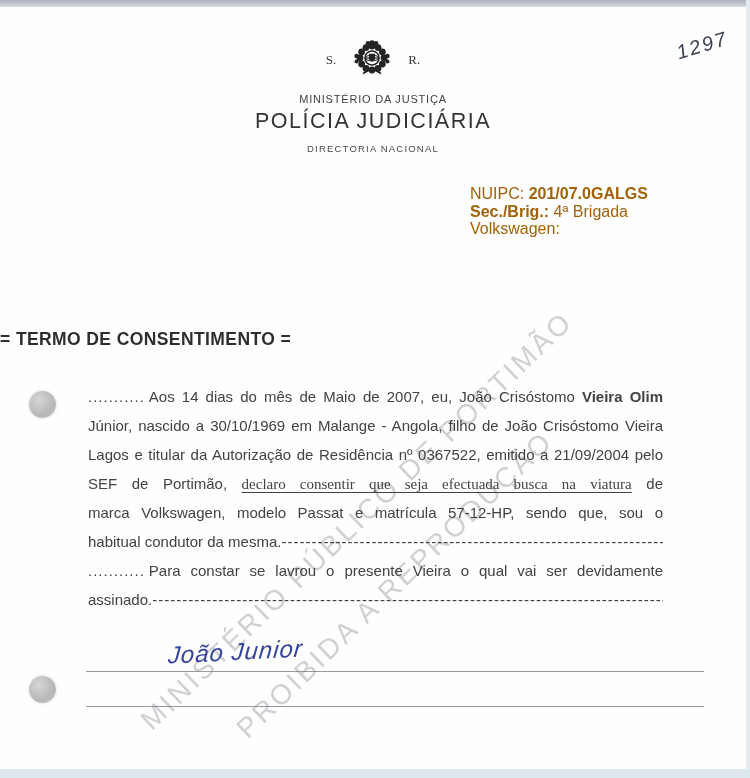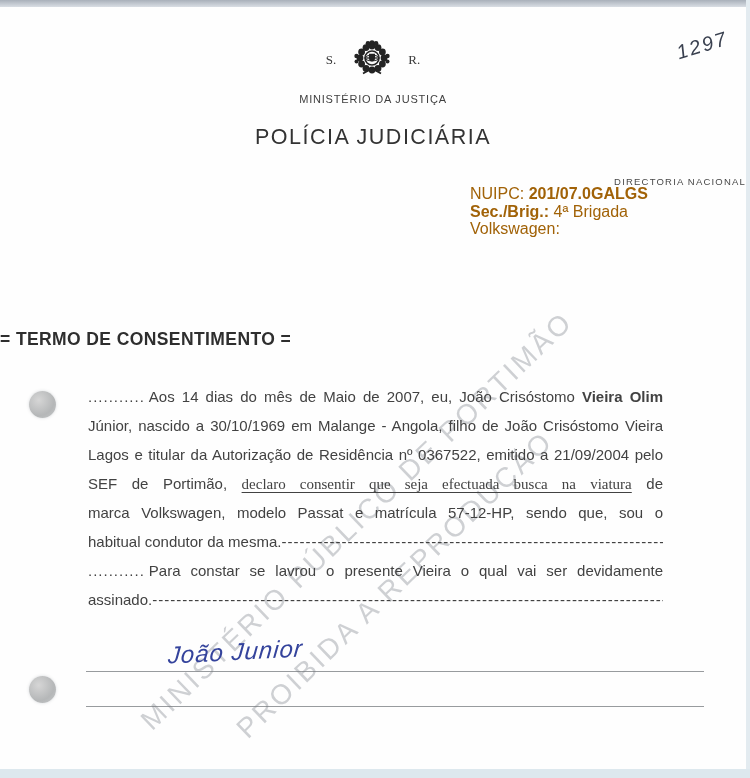--- a/index.html
+++ b/index.html
@@ -22,22 +22,22 @@
     font-size:28px;letter-spacing:3px;font-weight:400;
     color:rgba(140,146,153,0.42);
   }
   .wm1{left:357px;top:521px;transform:translate(-50%,-50%) rotate(-44deg);}
   .wm2{left:395px;top:585px;transform:translate(-50%,-50%) rotate(-44deg);}
   
   .header{position:absolute;z-index:2;left:0;right:4px;top:40px;text-align:center;}
   .emblem-row{display:flex;justify-content:center;align-items:center;gap:14px;}
   .initial{font-family:"Liberation Serif", serif;font-size:13px;color:#3a3a3a;}
   .ministry{margin-top:13px;font-size:11px;letter-spacing:0.8px;color:#3f3f3f;}
-  .agency{margin-top:20px;font-size:21.5px;letter-spacing:1.5px;color:#333;}
-  .directorate{margin-top:26px;font-size:9.5px;letter-spacing:1.2px;color:#484848;text-align:right;}
+  .agency{margin-top:4px;font-size:21.5px;letter-spacing:1.5px;color:#333;}
+  .directorate{margin-top:9px;font-size:9.5px;letter-spacing:1.2px;color:#484848;}
   
   .case-info{position:absolute;z-index:2;left:470px;top:185px;font-size:16px;line-height:17.5px;color:#a16207;}
   .b{font-weight:bold;}
   
   .doc-title{position:absolute;z-index:2;left:0;right:0;top:329px;
     font-size:17.5px;font-weight:bold;letter-spacing:0.4px;color:#2e2e2e;}
   
   .bodytext{position:absolute;z-index:2;left:88px;top:382px;width:575px;
     font-size:15px;line-height:29px;color:#424242;}
   .line{height:29px;}

